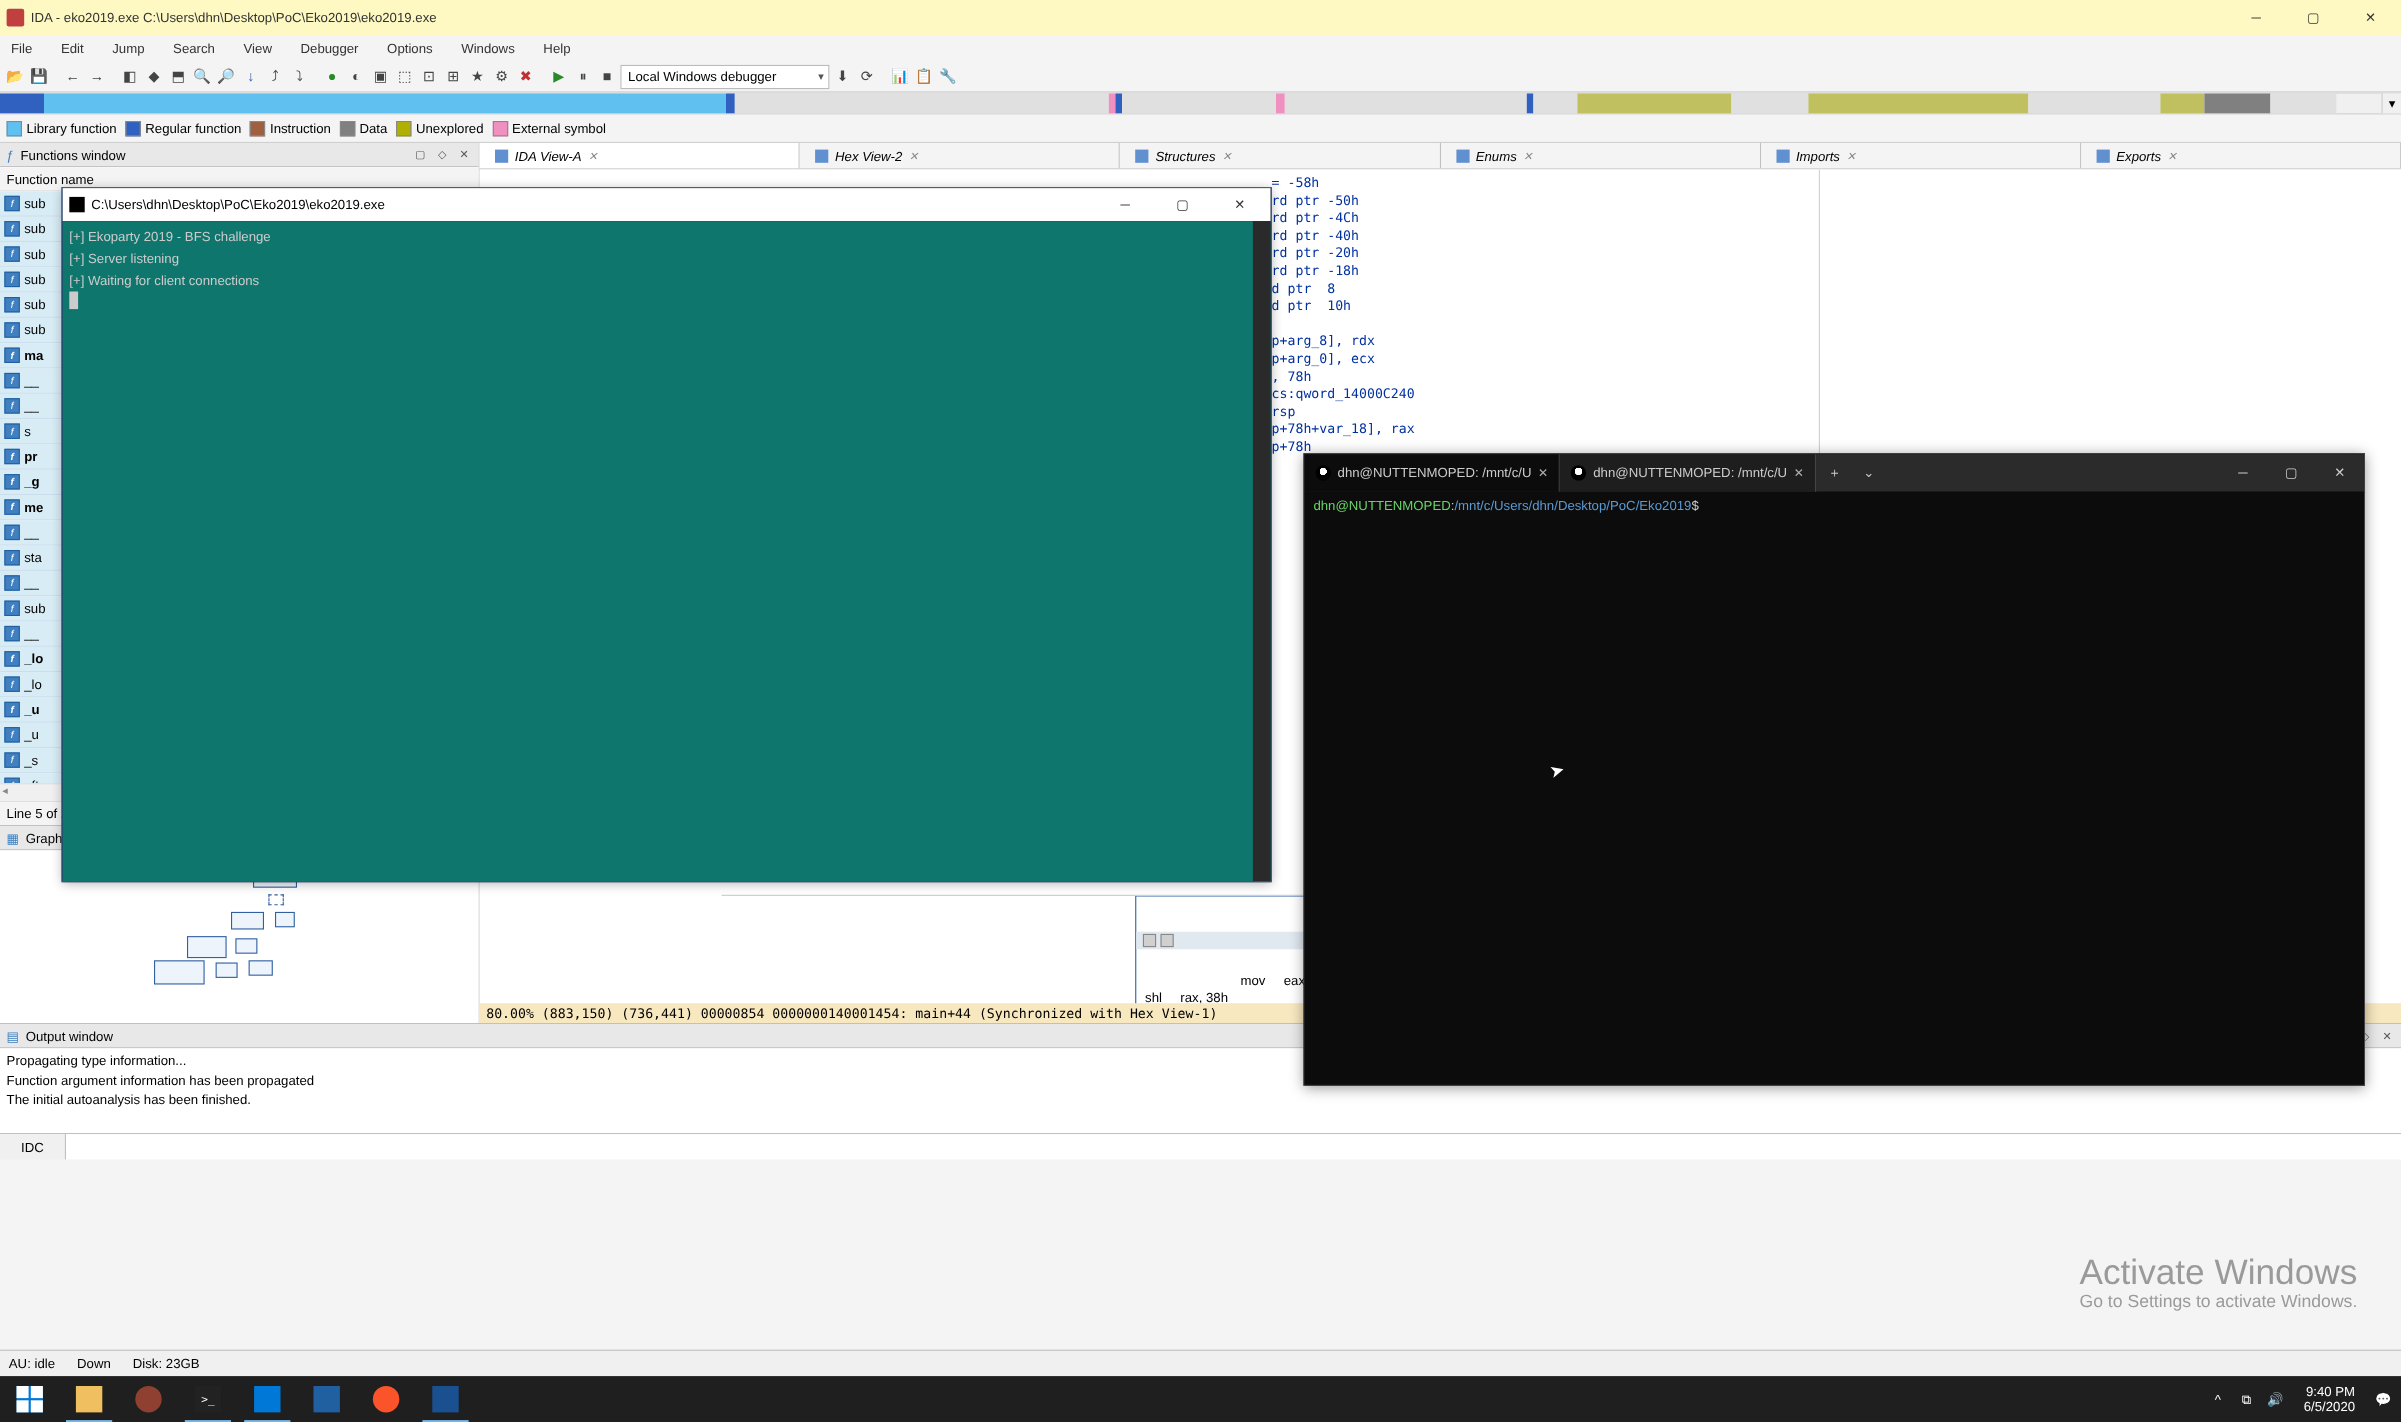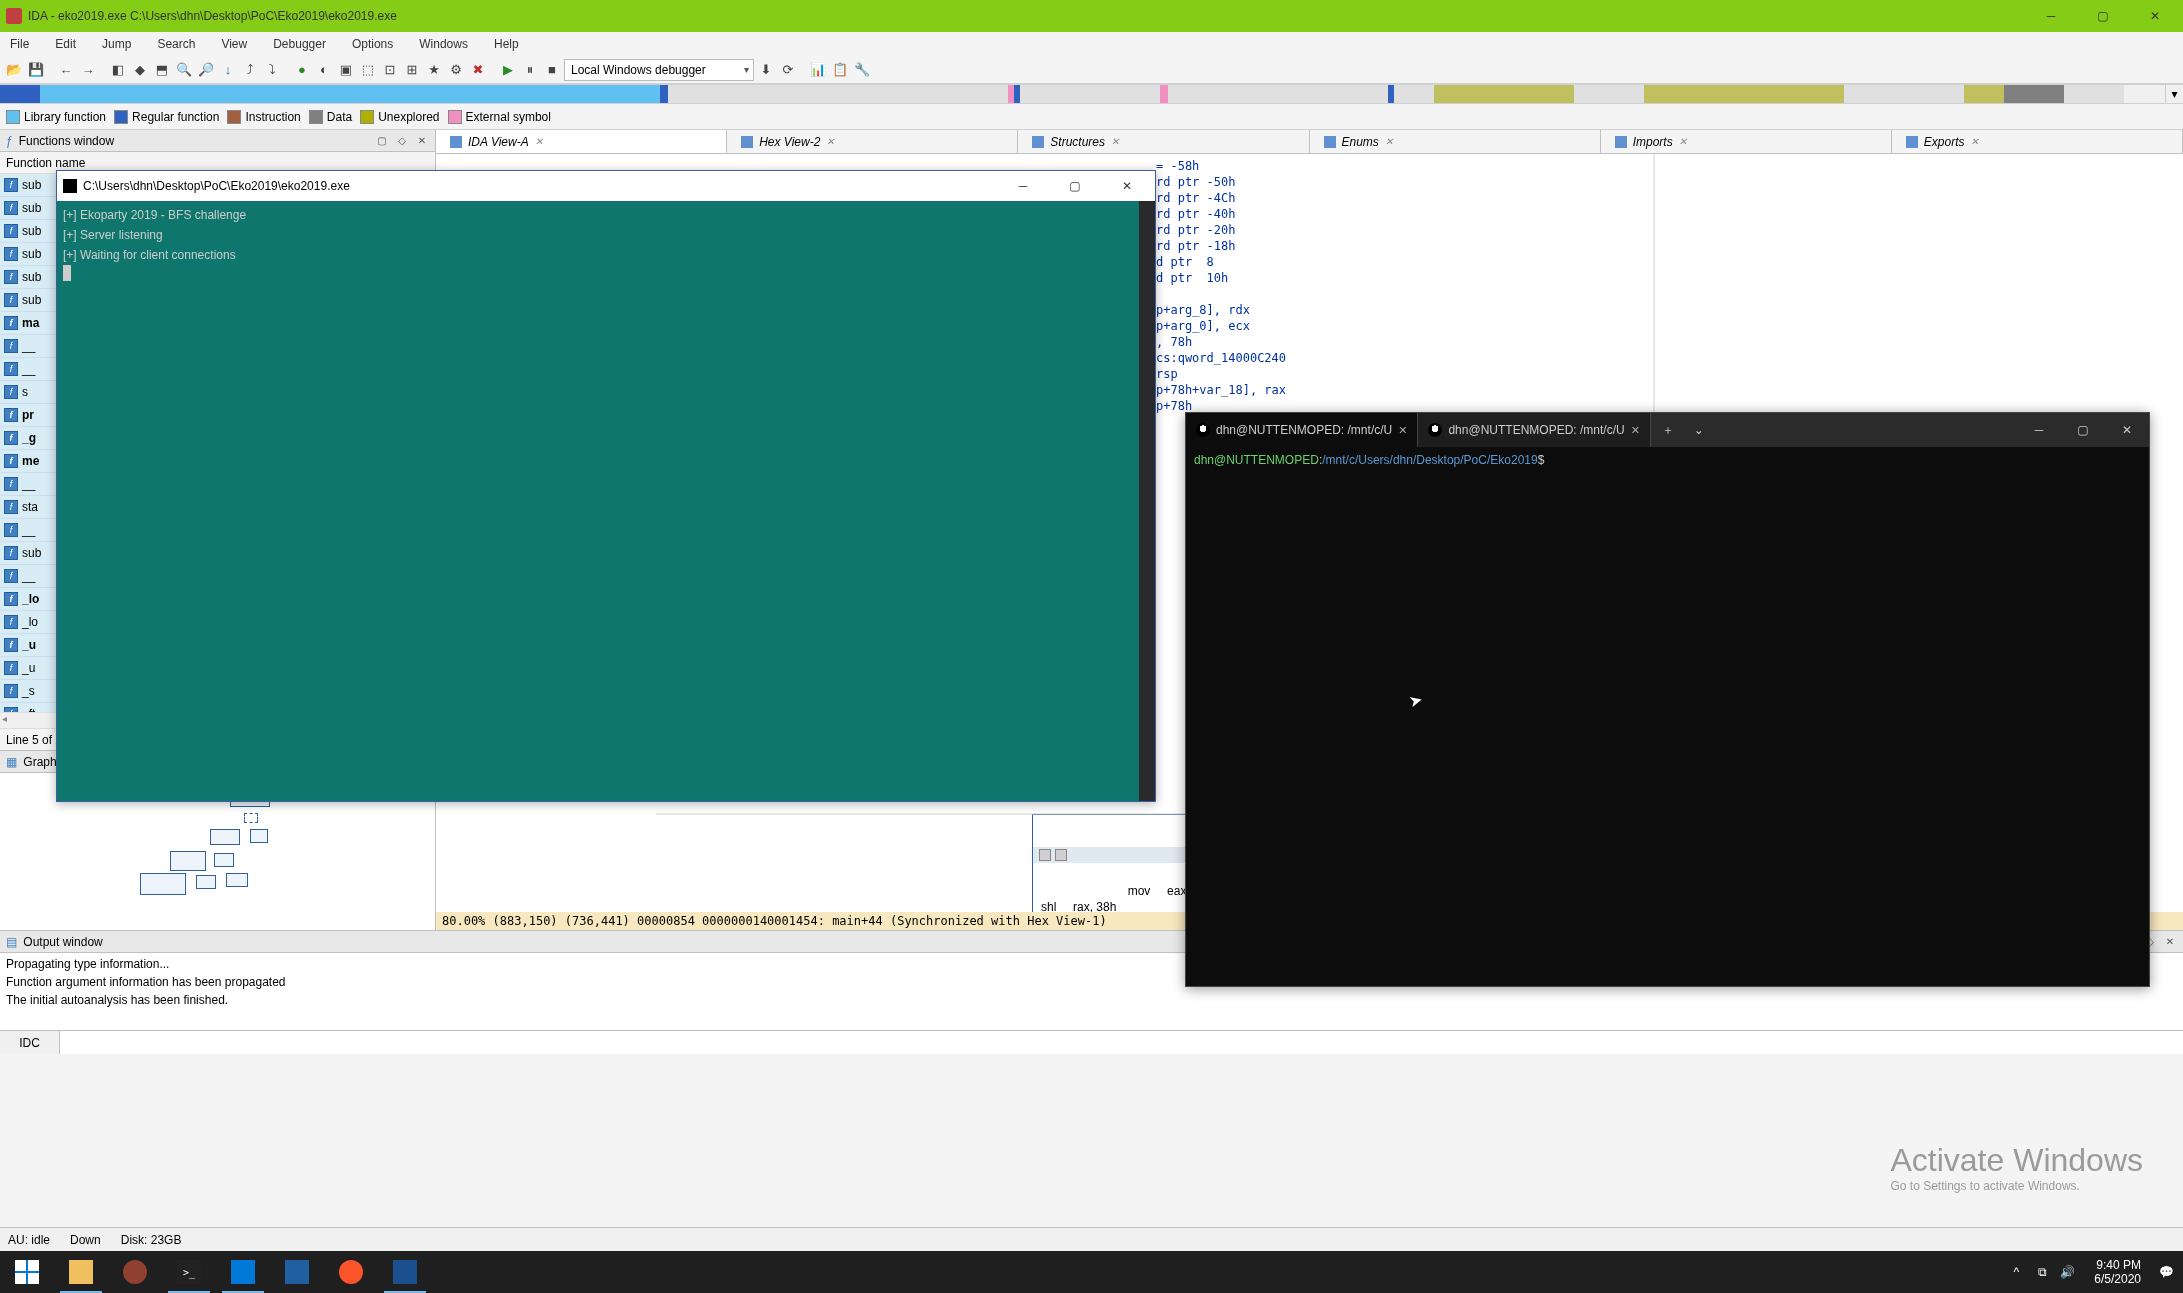--- a/index.html
+++ b/index.html
@@ -1,20 +1,20 @@
 <!DOCTYPE html>
 <html><head>
 <meta charset="utf-8">
 <style>
 * { margin: 0; padding: 0; box-sizing: border-box; font-family: "Segoe UI", Tahoma, sans-serif; font-size: 12px; }
 body { width: 2183px; height: 1293px; background: #f0f0f0; overflow: hidden; position: relative; }
 
 
 .ida-window { position: absolute; left: 0; top: 0; width: 2183px; height: 1251px; background: #f4f4f4; display: flex; flex-direction: column; }
-.ida-titlebar { height: 28px; background: #84cc16; display: flex; align-items: center; padding: 16px 6px; color: #333; }
+.ida-titlebar { height: 28px; background: #fef9c3; display: flex; align-items: center; padding: 16px 6px; color: #333; }
 .ida-titlebar .logo { width: 16px; height: 16px; background: #c04040; border-radius: 2px; margin-right: 6px; }
 .ida-titlebar .title { flex: 1; }
 .win-controls { display: flex; gap: 8px; }
 .win-btn { width: 44px; height: 24px; display: flex; align-items: center; justify-content: center; color: #333; }
 
 .ida-menu { height: 24px; display: flex; align-items: center; padding: 0 6px; gap: 18px; background: #f4f4f4; color: #333; }
 .ida-menu span { padding: 2px 4px; }
 
 .ida-toolbar { height: 28px; display: flex; align-items: center; padding: 0 4px; gap: 2px; background: #f4f4f4; border-bottom: 1px solid #d0d0d0; }
 .tbtn { width: 20px; height: 20px; display: flex; align-items: center; justify-content: center; font-size: 13px; color: #444; }
@@ -98,21 +98,21 @@
 .wt-drop { width: 28px; display: flex; align-items: center; justify-content: center; color: #ccc; }
 .wt-spacer { flex: 1; }
 .wt-ctl { width: 44px; height: 100%; display: flex; align-items: center; justify-content: center; color: #ccc; }
 .wt-body { flex: 1; background: #0c0c0c; color: #ccc; font-family: Consolas, monospace; font-size: 14px; padding: 6px 8px; }
 .wt-prompt .user { color: #6ad46a; }
 .wt-prompt .path { color: #5a9ad4; }
 
 
 .activate { position: absolute; right: 40px; bottom: 100px; color: #888; text-align: left; }
 .activate .h { font-size: 32px; font-weight: 300; color: #9a9a9a; }
-.activate .p { font-size: 12px; color: #9a9a9a; }
+.activate .p { font-size: 16px; color: #9a9a9a; }
 
 
 .taskbar { position: absolute; left: 0; bottom: 0; width: 2183px; height: 42px; background: #1f1f1f; display: flex; align-items: center; }
 .task-item { width: 54px; height: 42px; display: flex; align-items: center; justify-content: center; color: #fff; position: relative; }
 .task-item.active::after { content: ""; position: absolute; bottom: 0; left: 6px; right: 6px; height: 2px; background: #76b9ed; }
 .task-item .ik { width: 24px; height: 24px; }
 .tray { margin-left: auto; display: flex; align-items: center; gap: 10px; padding-right: 8px; color: #fff; }
 .tray .clock { text-align: right; font-size: 12px; line-height: 14px; padding: 0 8px; }
 .tray .ticon { width: 16px; height: 16px; display: flex; align-items: center; justify-content: center; }
 

